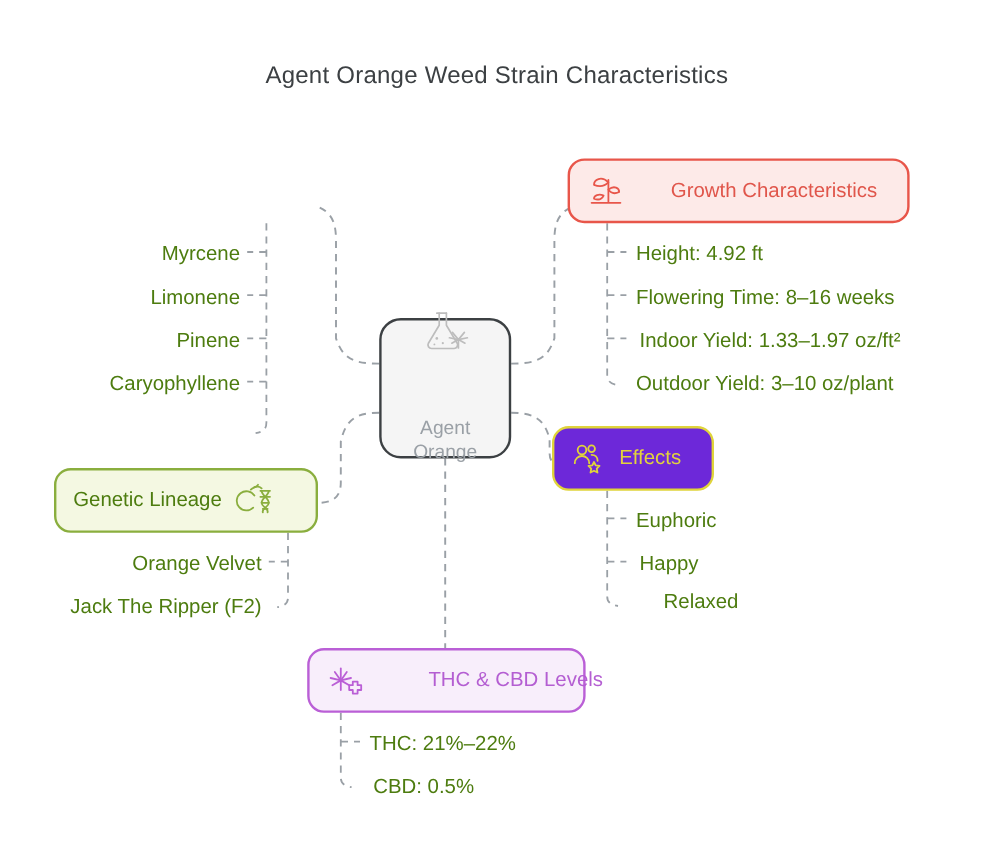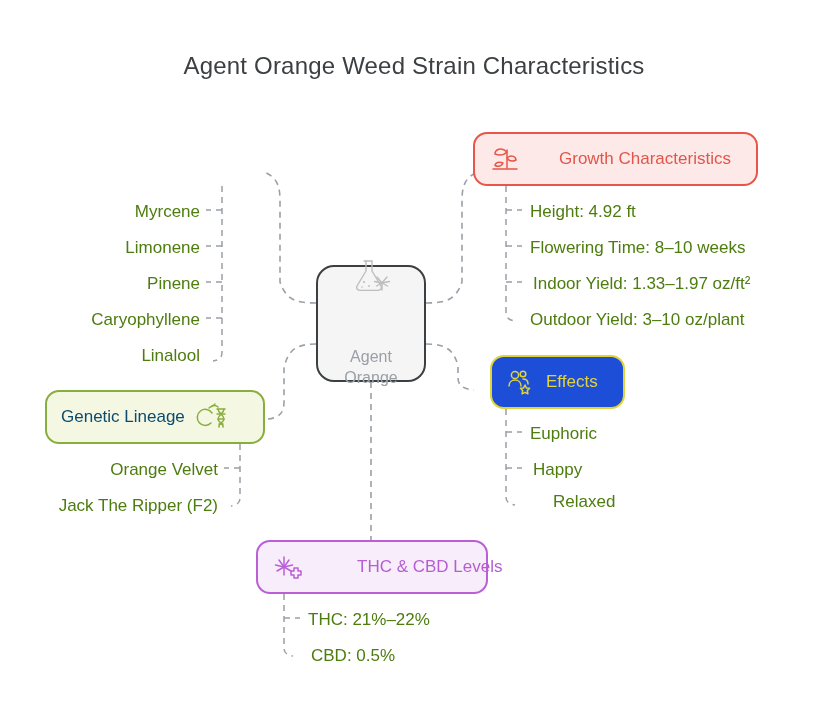--- a/index.html
+++ b/index.html
@@ -19,21 +19,21 @@
     height: 714px;
   }
 
   
   #page-title {
     position: absolute;
     left: 0;
     top: 52px;
     width: 828px;
     text-align: center;
-    font-size: 24px;
+    font-size: 20px;
     color: #3c4043;
     letter-spacing: 0.2px;
   }
 
   
   #connectors {
     position: absolute;
     left: 0;
     top: 0;
     width: 828px;
@@ -119,25 +119,25 @@
   #node-growth {
     left: 473px; top: 132px; width: 285px;
     background: #fdeae8; border-color: #e8564a; gap: 28px;
   }
   #node-growth .b-label { color: #e0564b; }
 
   #node-genetic {
     left: 45px; top: 390px; width: 220px;
     background: #f4f8e2; border-color: #8aae3e;
   }
-  #node-genetic .b-label { color: #0c4a6e; }
+  #node-genetic .b-label { color: #4d7c0f; }
 
   #node-effects {
-    left: 490px; top: 355px; width: 135px;
-    background: #1d4ed8; border-color: #e0d43a;
+    left: 460px; top: 355px; width: 135px;
+    background: #6d28d9; border-color: #e0d43a;
   }
   #node-effects .b-label { color: #e3d33c; }
 
   #node-thc {
     left: 256px; top: 540px; width: 232px;
     background: #f8eefb; border-color: #ba5fd6;
   }
   #node-thc .b-label { color: #b45ed2; margin-left: 43px; }
 
   
@@ -207,37 +207,36 @@
     </span>
     <div id="center-label">Agent
 Orange</div>
   </div>
 
 
   <div class="leaf right-align" style="left:60px; top:203px; width:140px;">Myrcene</div>
   <div class="leaf right-align" style="left:60px; top:239px; width:140px;">Limonene</div>
   <div class="leaf right-align" style="left:60px; top:275px; width:140px;">Pinene</div>
   <div class="leaf right-align" style="left:40px; top:311px; width:160px;">Caryophyllene</div>
-  <div class="leaf right-align" style="left:60px; top:347px; width:140px;">Linalool</div>
 
   <div class="branch icon-left" id="node-growth">
     <span class="b-icon">
       <svg width="32" height="30" viewBox="0 0 32 30" fill="none" stroke="#e8564a" stroke-width="1.5" stroke-linecap="round" stroke-linejoin="round">
         <path d="M18 24 v-18"></path>
         <path d="M18 8 c -6 -6 -12 -2 -12 2 c 5 2 9 1 12 -2"></path>
         <path d="M18 14 c 5 -4 9 -1 9 2 c -4 2 -7 1 -9 -2"></path>
         <path d="M14 19 c -4 -2 -8 0 -8 2.5 c 3.5 1.5 6.5 0.5 8 -2.5"></path>
         <path d="M4 25 h24"></path>
       </svg>
     </span>
     <span class="b-label">Growth Characteristics</span>
   </div>
 
   <div class="leaf" style="left:530px; top:203px;">Height: 4.92 ft</div>
-  <div class="leaf" style="left:530px; top:239px;">Flowering Time: 8–10 weeks</div>
+  <div class="leaf" style="left:530px; top:239px;">Flowering Time: 8–16 weeks</div>
   <div class="leaf" style="left:533px; top:275px;">Indoor Yield: 1.33–1.97 oz/ft²</div>
   <div class="leaf" style="left:530px; top:311px;">Outdoor Yield: 3–10 oz/plant</div>
 
   <div class="branch icon-right" id="node-genetic">
     <span class="b-label">Genetic Lineage</span>
     <span class="b-icon">
       <svg width="32" height="30" viewBox="0 0 32 30" fill="none" stroke="#8aae3e" stroke-width="1.5" stroke-linecap="round" stroke-linejoin="round">
         <path d="M17 11 a8 8 0 1 0 -1 10"></path>
         <path d="M14 6 c 2 -2 5 -2 6 -4"></path>
         <path d="M17 4 c 3 -1 5 0 6 1"></path>

